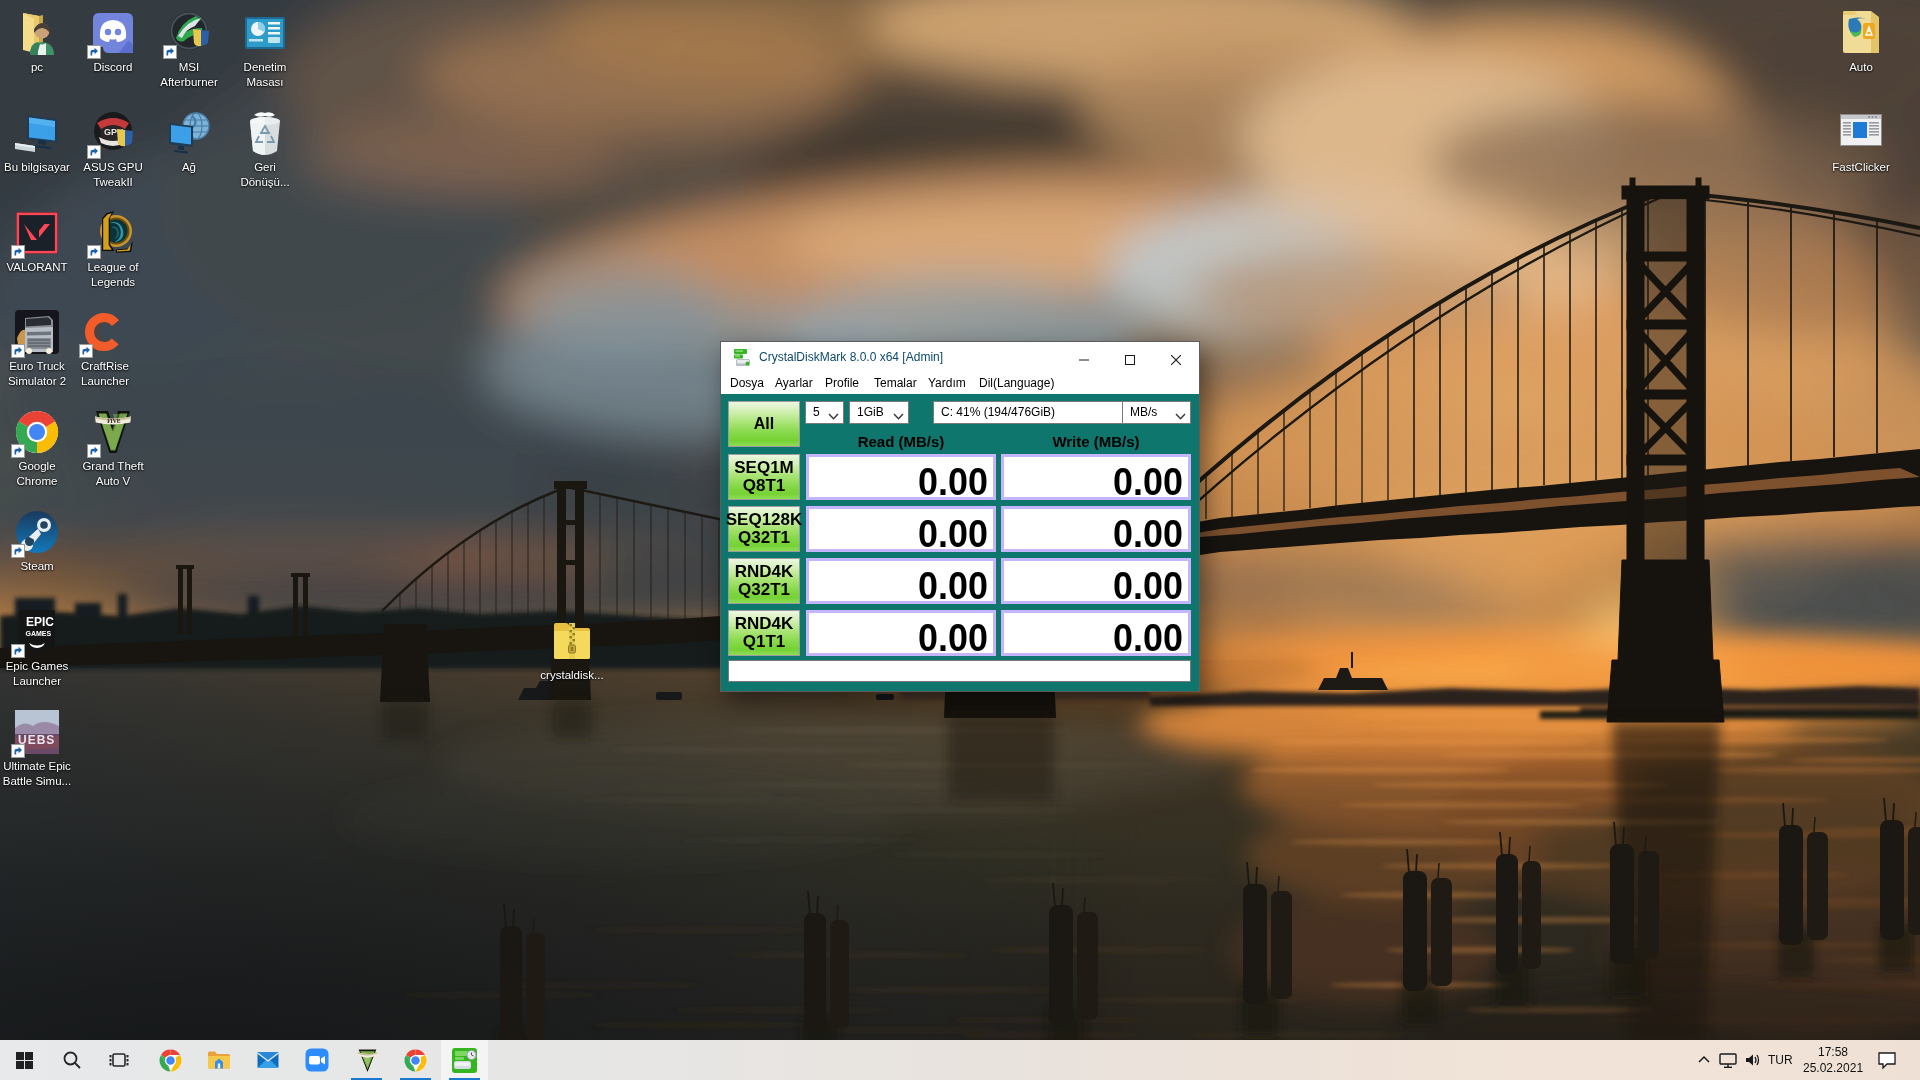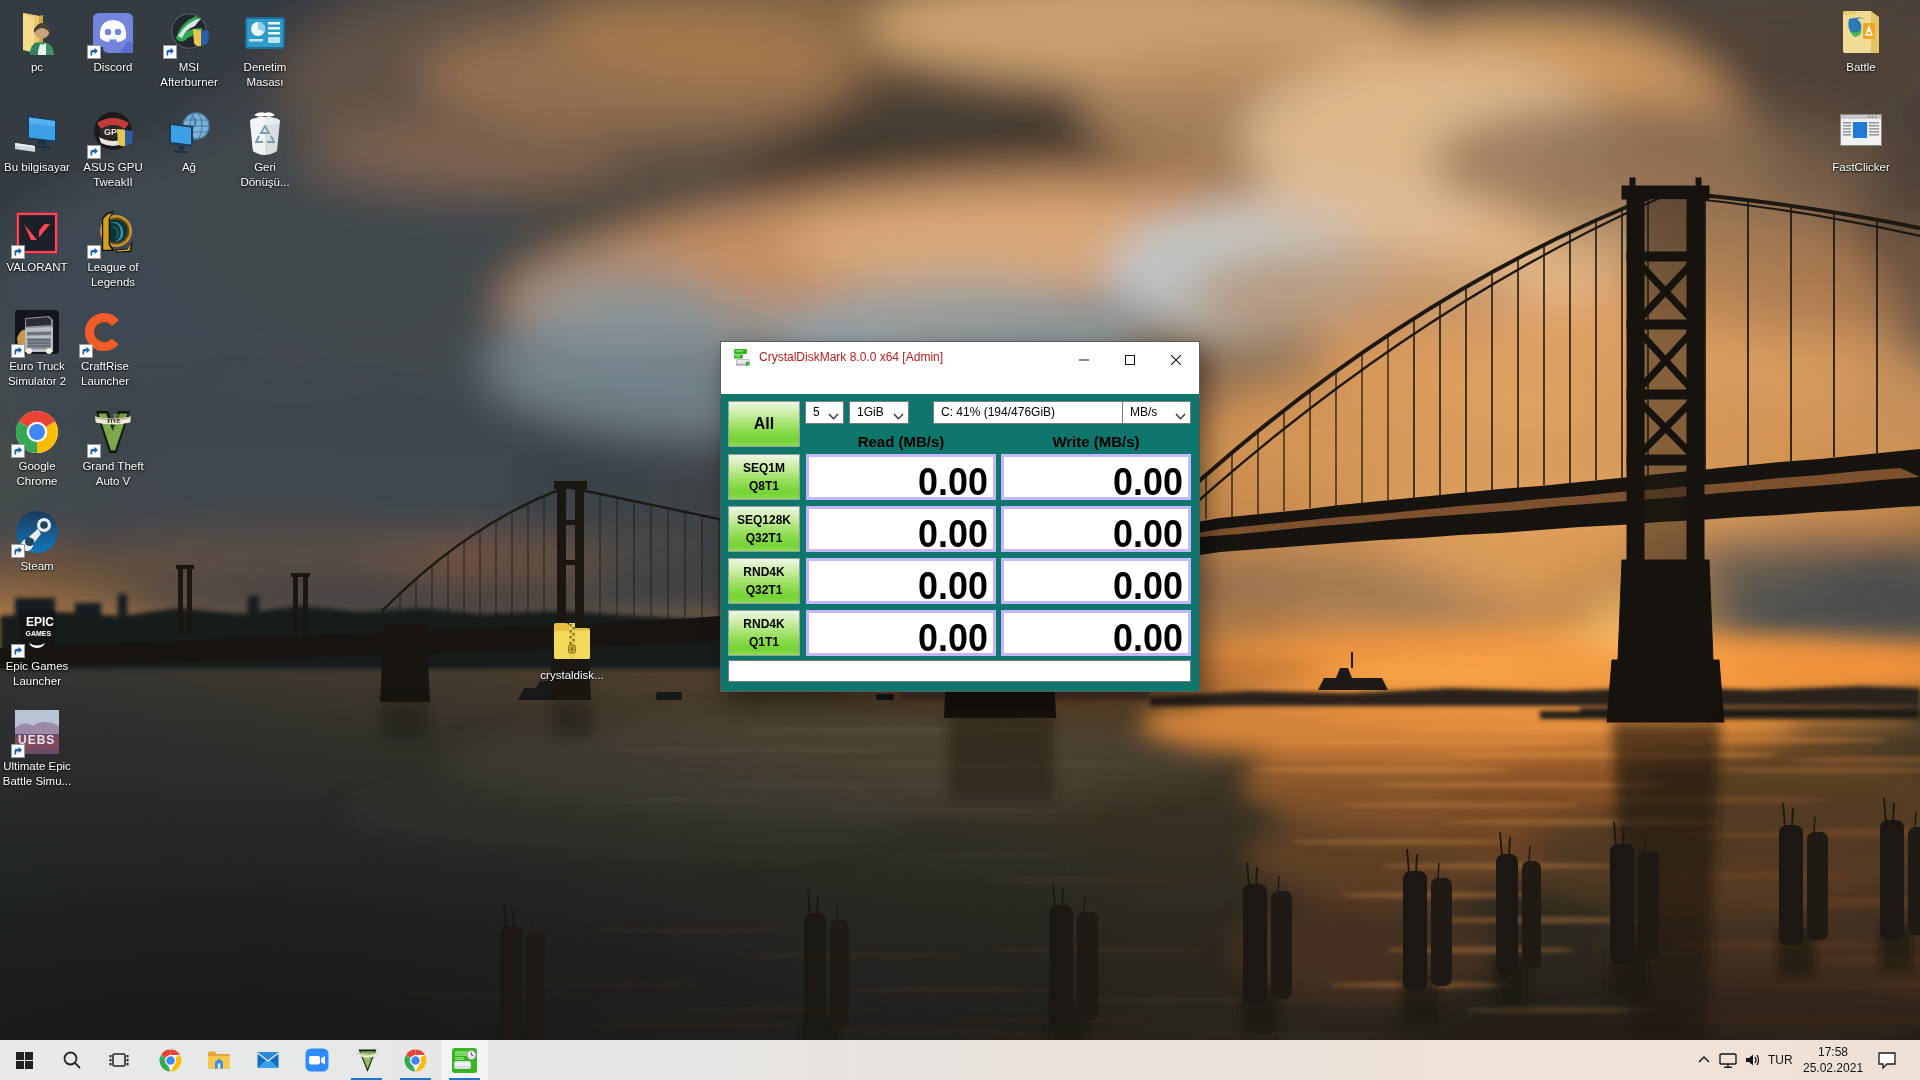--- a/index.html
+++ b/index.html
@@ -3,32 +3,32 @@
 *{margin:0;padding:0;box-sizing:border-box}
 html,body{width:1920px;height:1080px;overflow:hidden;font-family:"Liberation Sans",sans-serif}
 #wp{position:absolute;left:0;top:0}
 .dico{position:absolute;text-align:center}
 .ig{position:relative;width:48px;height:48px;margin:0 auto}
 .ig .sc{position:absolute;left:-2px;bottom:-2px}
 .lbl{margin:3px auto 0;color:#fff;font-size:11.5px;line-height:14.5px;text-shadow:0 1px 2px rgba(0,0,0,0.9),0 0 2px rgba(0,0,0,0.8)}
 #win{position:absolute;left:720px;top:341px;width:480px;height:351px;background:#fff;border:1px solid #5c5c5c;box-shadow:6px 10px 24px rgba(0,0,0,0.45)}
 #titlebar{position:absolute;left:0;top:0;width:100%;height:31px;background:#fff}
 #wicon{position:absolute;left:12px;top:6px}
-#wtitle{position:absolute;left:38px;top:8px;font-size:12px;color:#b91c1c;white-space:nowrap}
+#wtitle{position:absolute;left:38px;top:8px;font-size:12px;color:#0c4a6e;white-space:nowrap}
 .cap{position:absolute;top:9px;width:46px;text-align:center}
 #menubar{position:absolute;left:0;top:31px;width:100%;height:21px;background:#fff;font-size:12px}
 #menubar span{position:absolute;top:3px}
 #client{position:absolute;left:0;top:52px;width:478px;height:297px;background:#0f766e}
 .grn{background:linear-gradient(180deg,#edf7e3 0%,#cdeeaa 25%,#a4e26e 50%,#84d846 72%,#74d234 88%,#90dd57 100%);border:1px solid #9c9c9c}
 #allbtn{position:absolute;left:7px;top:7px;width:72px;height:46px;font-weight:bold;font-size:16px;color:#000;display:flex;align-items:center;justify-content:center}
 .cb{position:absolute;top:7px;height:23px;border:1px solid #7a7a7a;background:#fff;font-size:12px}
 .cb span{position:absolute;left:7px;top:3px;white-space:nowrap}
 .cb i{position:absolute;right:4px;top:7px}
 .hdr{position:absolute;top:39px;text-align:center;font-weight:bold;font-size:15px}
-.rowbtn{position:absolute;left:7px;width:72px;height:46px;display:flex;flex-direction:column;align-items:center;justify-content:center;font-weight:bold;font-size:12px;line-height:18px}
+.rowbtn{position:absolute;left:7px;width:72px;height:46px;display:flex;flex-direction:column;align-items:center;justify-content:center;font-weight:bold;font-size:17px;line-height:18px}
 .valbox{position:absolute;width:190px;height:46px;border:3px solid #c4b5fd;background:#fff;overflow:hidden}
 .valbox b{position:absolute;right:5px;top:-7px;font-weight:bold;font-size:39px;line-height:64px;color:#000;transform:scaleX(0.92);transform-origin:right}
 #msgbox{position:absolute;left:7px;top:266px;width:463px;height:22px;border:1px solid #7a7a7a;background:#fff}
 #taskbar{position:absolute;left:0;top:1040px;width:1920px;height:40px;background:linear-gradient(90deg,#e7e9ea 0%,#e6e6e5 30%,#e9e2dc 55%,#efe2d7 75%,#f2e3d8 88%,#eee0d5 100%)}
 .tbi{position:absolute;top:0;width:34px;height:40px;display:flex;align-items:center;justify-content:center}
 .ul{position:absolute;bottom:0;width:31px;height:2.5px;background:#1979d0}
 .tbactive{position:absolute;top:0;width:47px;height:40px;background:rgba(255,255,255,0.55)}
 #tur{position:absolute;left:1768px;top:0;height:48px;line-height:40px;font-size:12px;color:#111}
 #clock{position:absolute;left:1803px;top:4px;width:60px;text-align:center;font-size:12px;line-height:16px;color:#111}
 </style></head>
@@ -689,21 +689,21 @@
 <div class="dico" style="left:1824px;top:9px;width:74px">
     <div class="ig" style="height:48px"><svg width="40" height="46" viewBox="0 0 40 46">
         <path d="M2,4 Q2,2 4,2 L30,2 L30,44 L4,44 Q2,44 2,42 Z" fill="#f0dc96"></path>
         <path d="M30,2 L38,8 L38,44 L30,44 Z" fill="#e4c468"></path>
         <path d="M8,10 Q20,6 30,12 Q24,8 16,10 Q22,14 20,22 Q16,28 10,24 Q6,18 8,10 Z" fill="#2a7ab8"></path>
         <path d="M10,22 Q16,26 20,20 Q22,26 14,28 Q10,26 10,22 Z" fill="#48b858"></path>
         <rect x="22" y="14" width="12" height="16" rx="2" fill="#f0a820"></rect>
         <path d="M25,26 L28,18 L31,26 Z M26.5,22 L29.5,22" stroke="#fff" stroke-width="1.4" fill="none"></path>
         <path d="M2,4 Q2,2 4,2 L14,2 L16,6 L2,6 Z" fill="#e8cc74"></path>
       </svg></div>
-    <div class="lbl">Battle</div>
+    <div class="lbl">Auto</div>
   </div>
 <div class="dico" style="left:1824px;top:112px;width:74px">
     <div class="ig" style="height:34px;margin-top:2px"><svg width="42" height="32" viewBox="0 0 42 32">
         <rect x="0.5" y="0.5" width="41" height="31" fill="#f0f0f0" stroke="#8a8a8a"></rect>
         <rect x="1" y="1" width="40" height="4" fill="#c8c8cc"></rect>
         <circle cx="36" cy="3" r="1" fill="#888"></circle>
         <circle cx="32.5" cy="3" r="1" fill="#888"></circle>
         <circle cx="29" cy="3" r="1" fill="#888"></circle>
         <g fill="#9a9aa0">
           <rect x="3" y="8" width="8" height="1.6"></rect>
@@ -738,20 +738,28 @@
 <span class="cap" style="right:92px"><svg width="10" height="10" viewBox="0 0 10 10">
           <line x1="0" y1="5" x2="10" y2="5" stroke="#1a1a1a" stroke-width="1"></line>
         </svg></span>
 <span class="cap" style="right:46px"><svg width="10" height="10" viewBox="0 0 10 10">
           <rect x="0.5" y="0.5" width="9" height="9" fill="none" stroke="#1a1a1a" stroke-width="1"></rect>
         </svg></span>
 <span class="cap" style="right:0px"><svg width="10" height="10" viewBox="0 0 10 10">
           <path d="M0,0 L10,10 M10,0 L0,10" stroke="#1a1a1a" stroke-width="1.1"></path>
         </svg></span>
 </div>
+<div id="menubar">
+      <span style="left:9px">Dosya</span>
+      <span style="left:54px">Ayarlar</span>
+      <span style="left:104px">Profile</span>
+      <span style="left:153px">Temalar</span>
+      <span style="left:207px">Yardım</span>
+      <span style="left:258px">Dil(Language)</span>
+    </div>
 <div id="client">
 <div class="grn" id="allbtn">All</div>
 <div class="cb" style="left:84px;width:39px">
         <span>5</span>
         <i><svg width="11" height="7" viewBox="0 0 11 7">
             <path d="M1,1 L5.5,5.7 L10,1" fill="none" stroke="#3a3a3a" stroke-width="1.5"></path>
           </svg></i>
       </div>
       <div class="cb" style="left:128px;width:60px">
         <span>1GiB</span>

